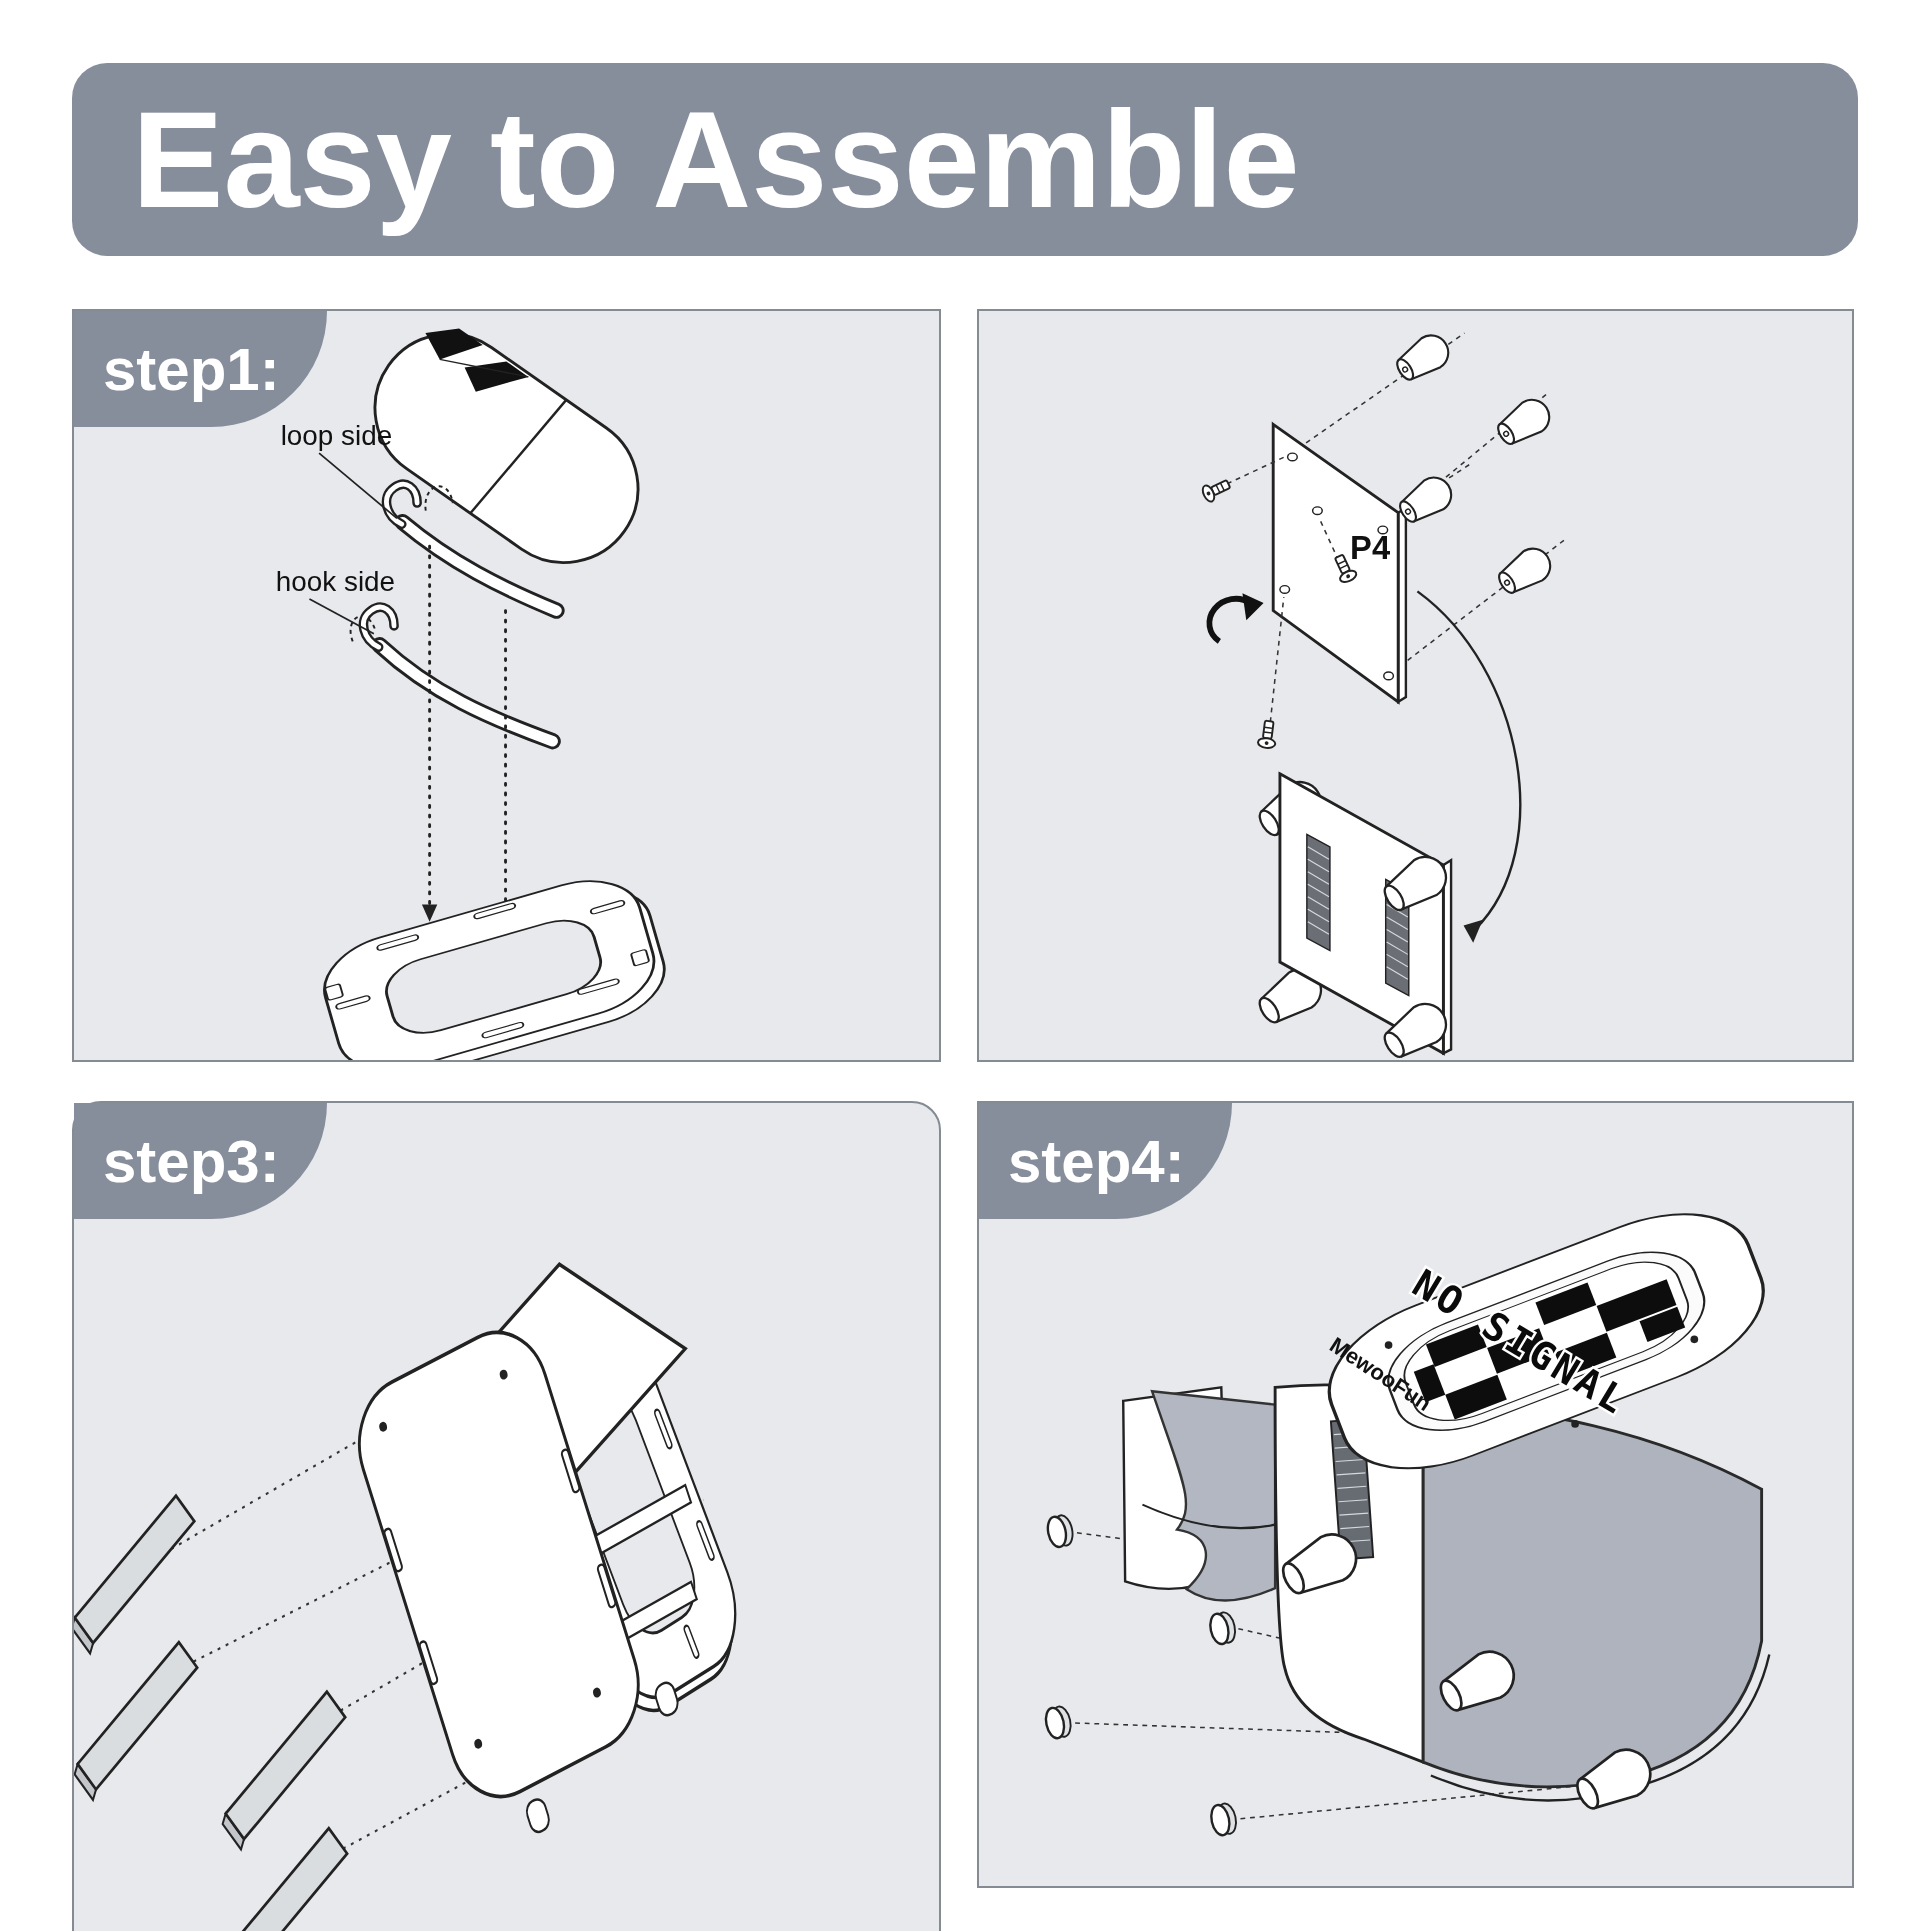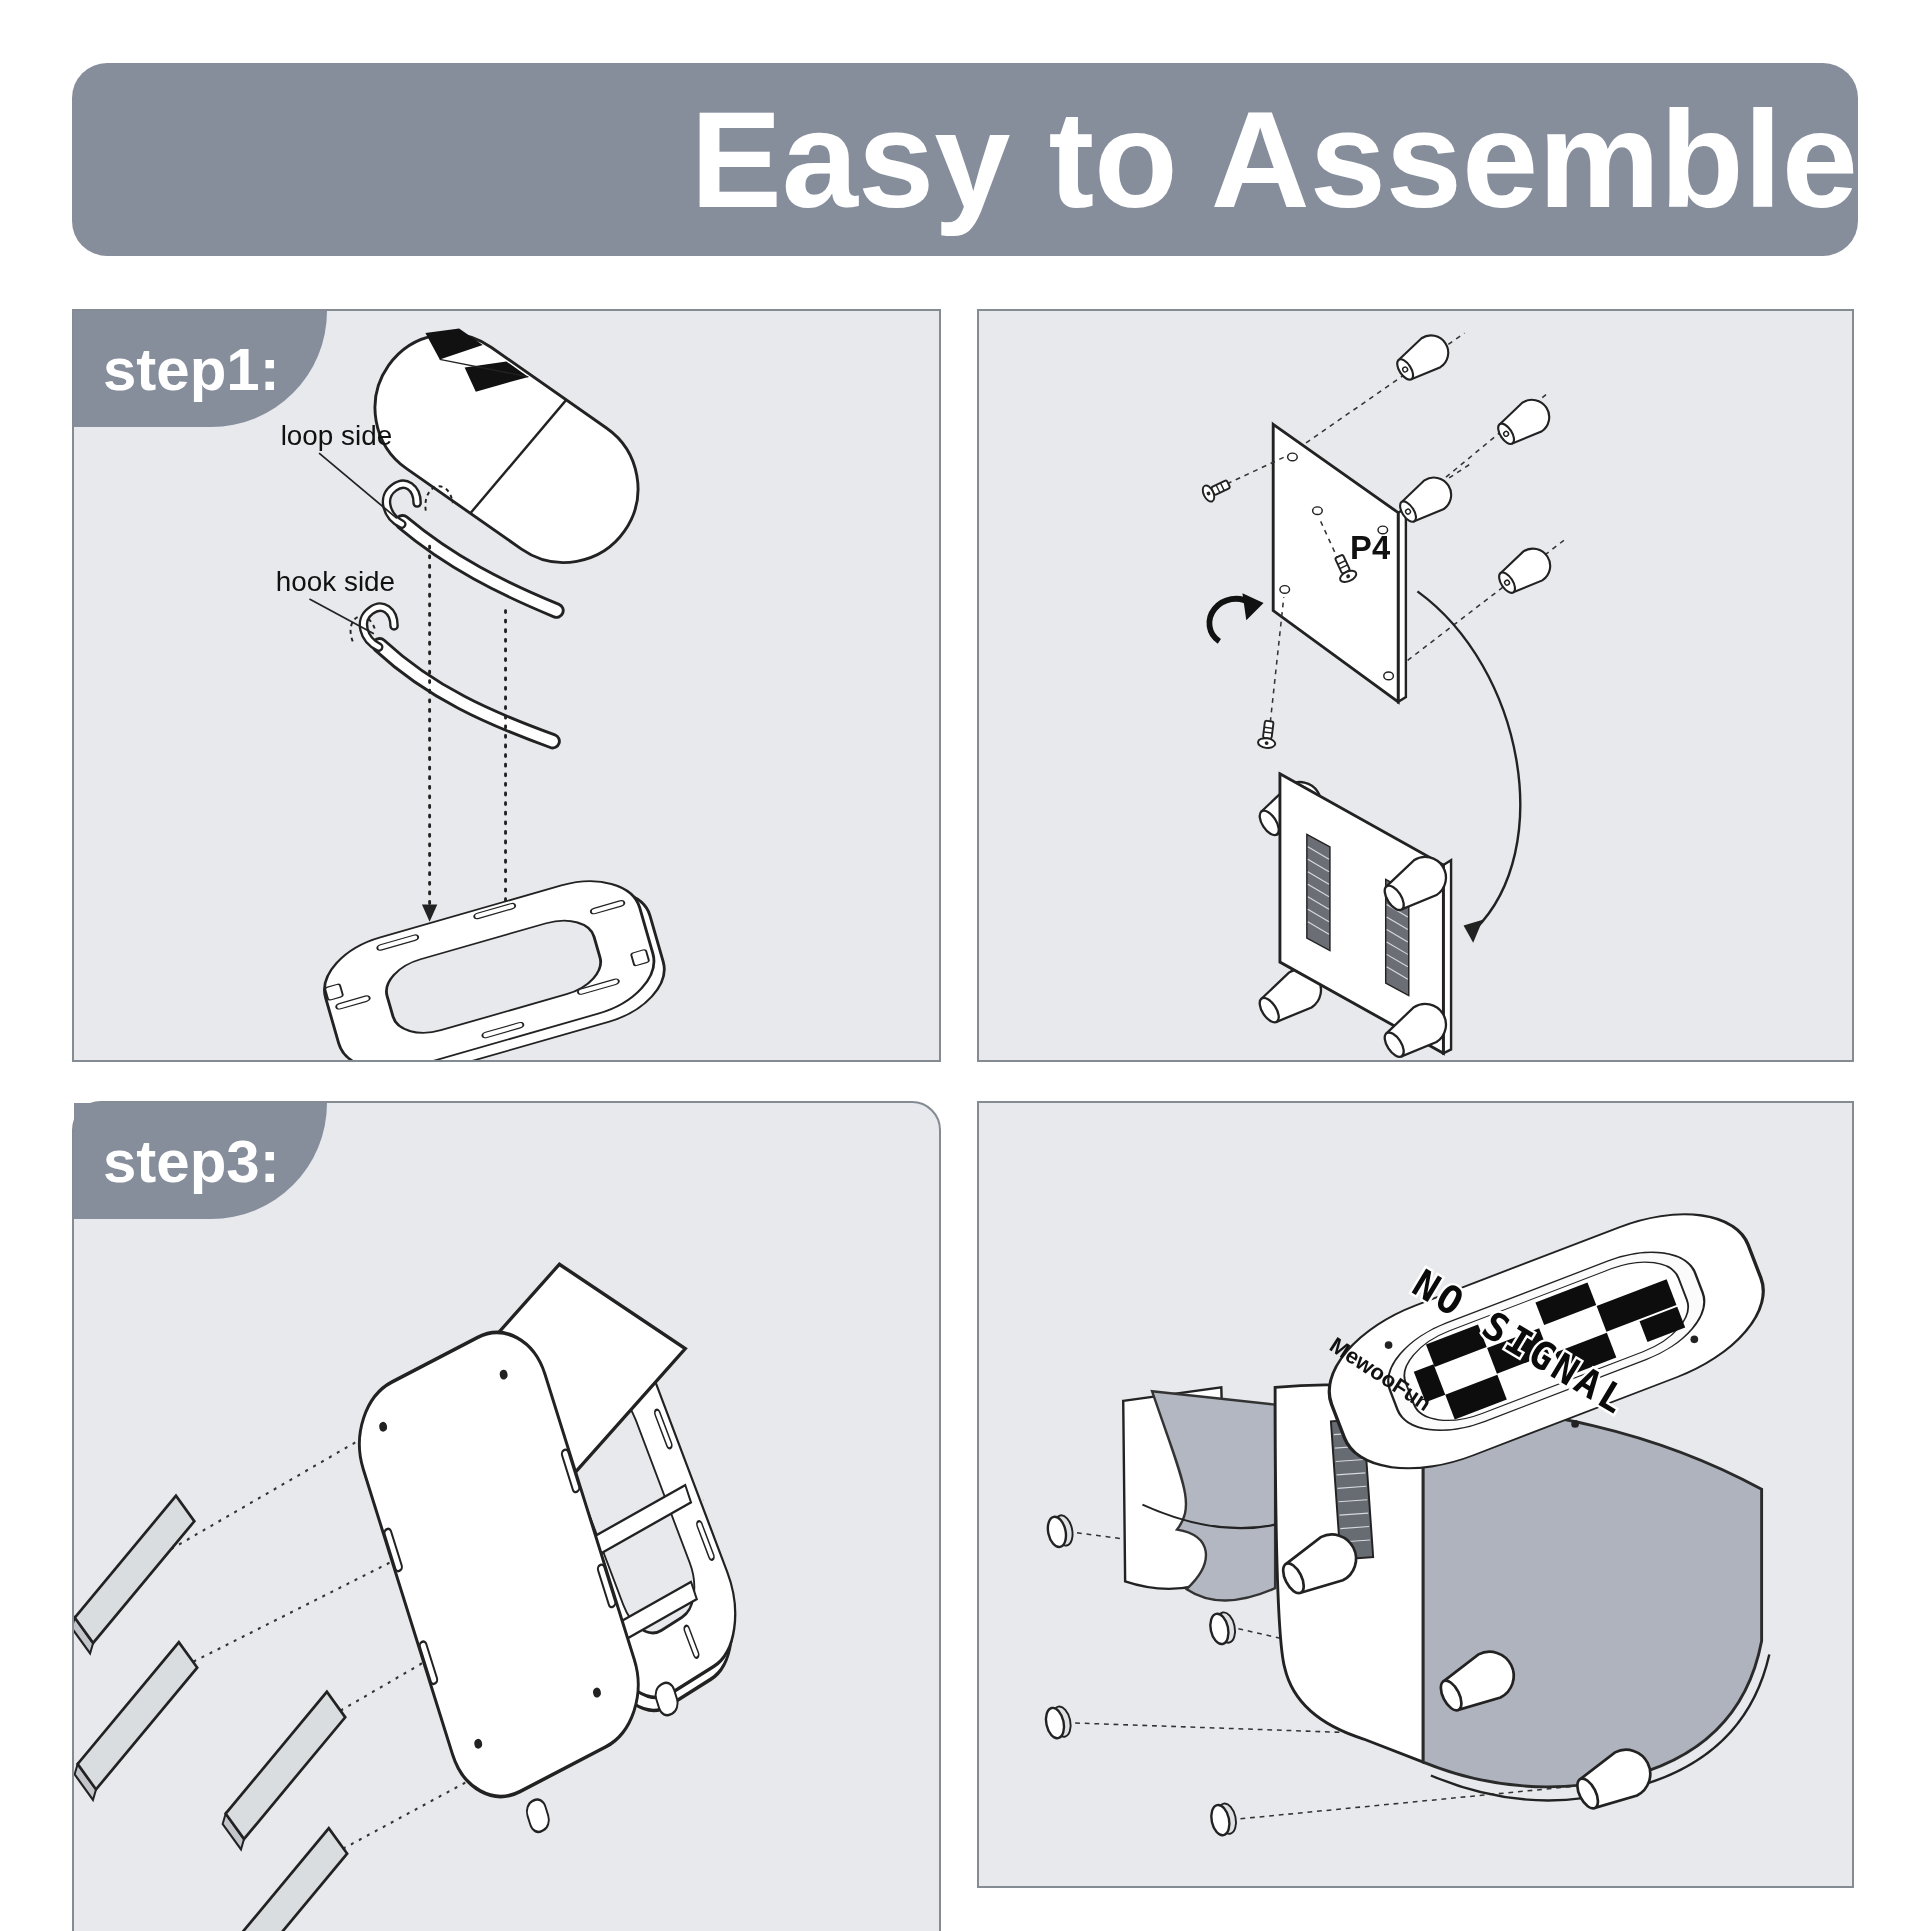--- a/index.html
+++ b/index.html
@@ -8,21 +8,21 @@
     --panel-border:#848b93;
     --line:#222222;
   }
   *{margin:0;padding:0;box-sizing:border-box;}
   body{
     width:1931px;height:1931px;background:#ffffff;position:relative;
     font-family:"Liberation Sans", sans-serif;overflow:hidden;
   }
   .banner{
     position:absolute;left:72px;top:63px;width:1786px;height:193px;
-    background:var(--banner-bg);border-radius:35px;display:flex;align-items:center;justify-content:flex-end;
+    background:var(--banner-bg);border-radius:35px;display:flex;align-items:center;
   }
   .banner h1{
     color:#ffffff;font-size:137px;font-weight:bold;letter-spacing:0;
     padding-left:60px;line-height:193px;white-space:nowrap;
   }
   .panel{
     position:absolute;background:var(--panel-bg);
     border:2.9px solid var(--panel-border);
   }
   #panel-step1{left:72px;top:309px;width:869px;height:753px;}
@@ -306,20 +306,23 @@
       </g>
       <g transform="translate(222,644) rotate(-43)">
         <polygon points="-72,-14 -80,-10 -80,18 -72,14" fill="#c2c6ca" stroke="#222" stroke-width="2"></polygon>
         <rect x="-72" y="-14" width="144" height="28" fill="#dadde0" stroke="#222" stroke-width="2.5"></rect>
       </g>
     </g>
   </svg>
 </section>
 
 <section class="panel" id="panel-step4">
+  <div class="badge">
+    <span>step4:</span>
+  </div>
   <svg class="art" viewBox="0 0 908 815" preserveAspectRatio="none">
 
     <g stroke="#333" stroke-width="1.6" stroke-dasharray="5 5">
       <line x1="92" y1="446" x2="346" y2="480"></line>
       <line x1="260" y1="545" x2="512" y2="602"></line>
       <line x1="90" y1="645" x2="460" y2="658"></line>
       <line x1="262" y1="746" x2="652" y2="708"></line>
     </g>
 
     <g>

